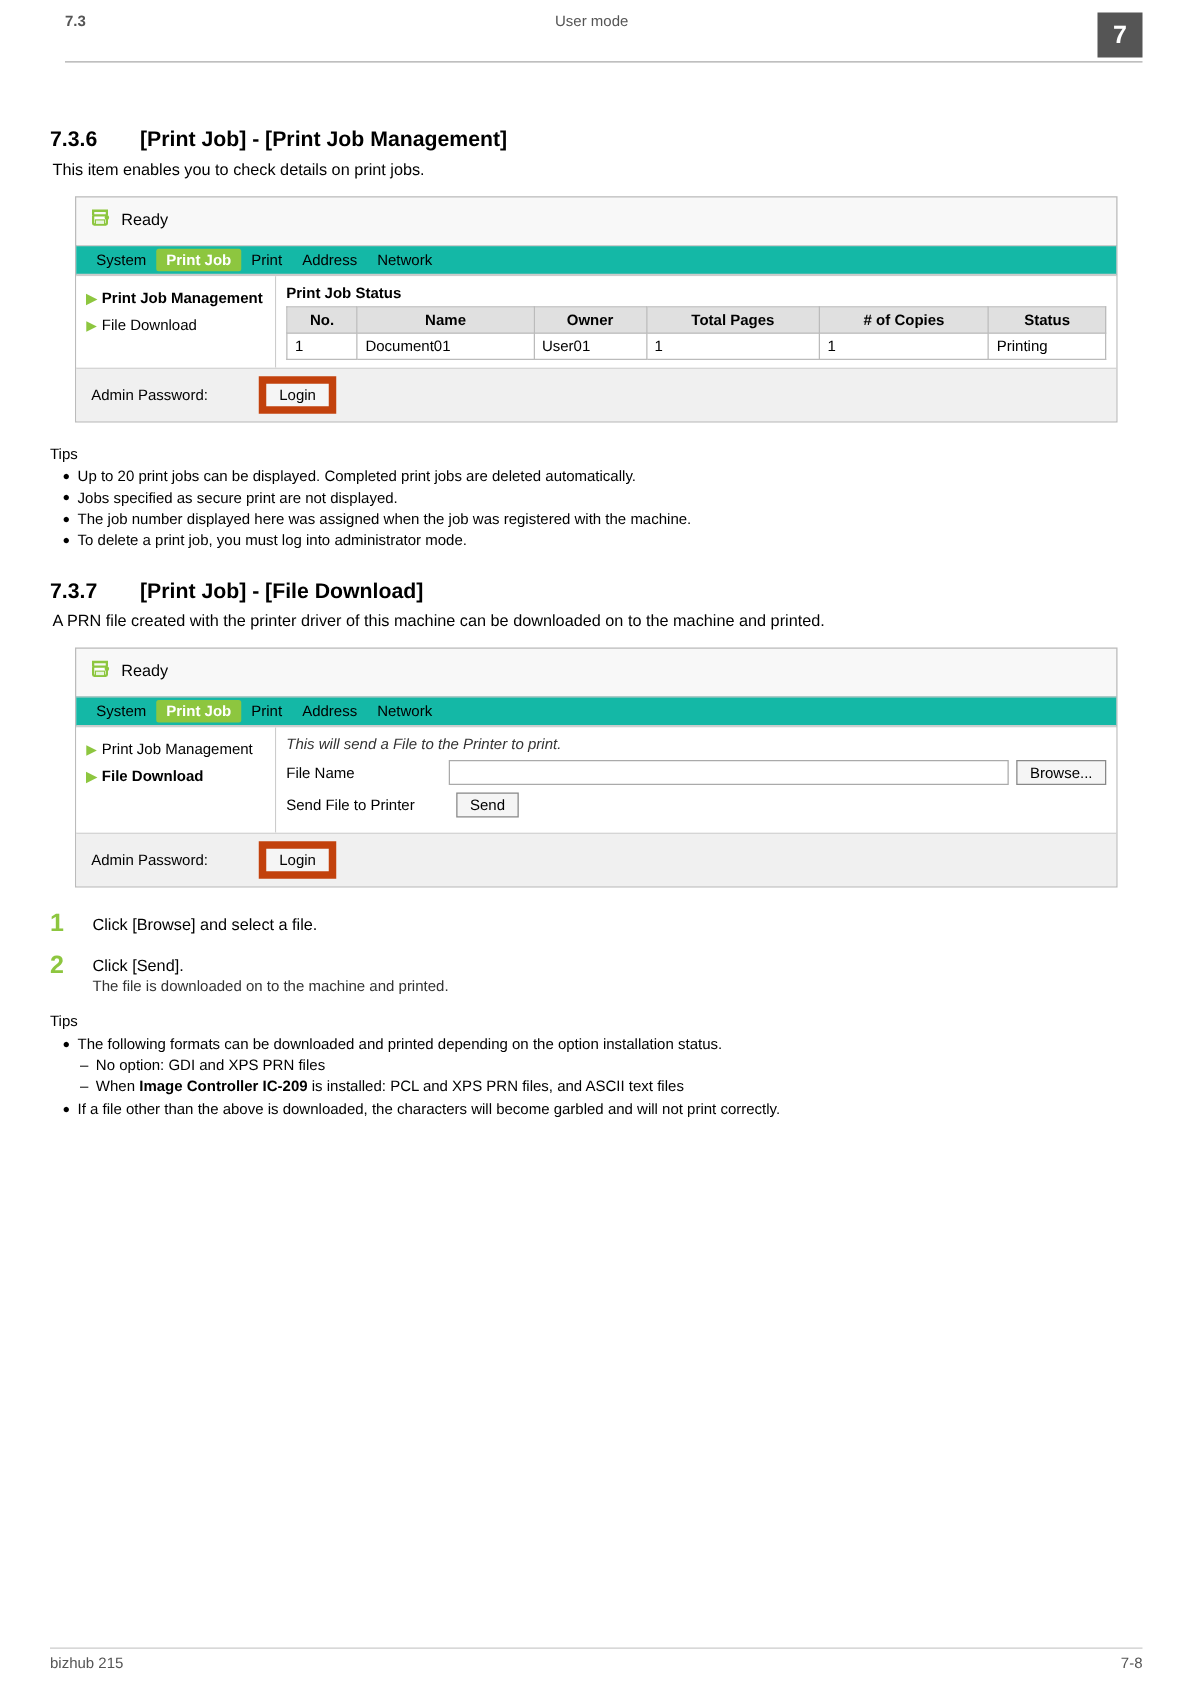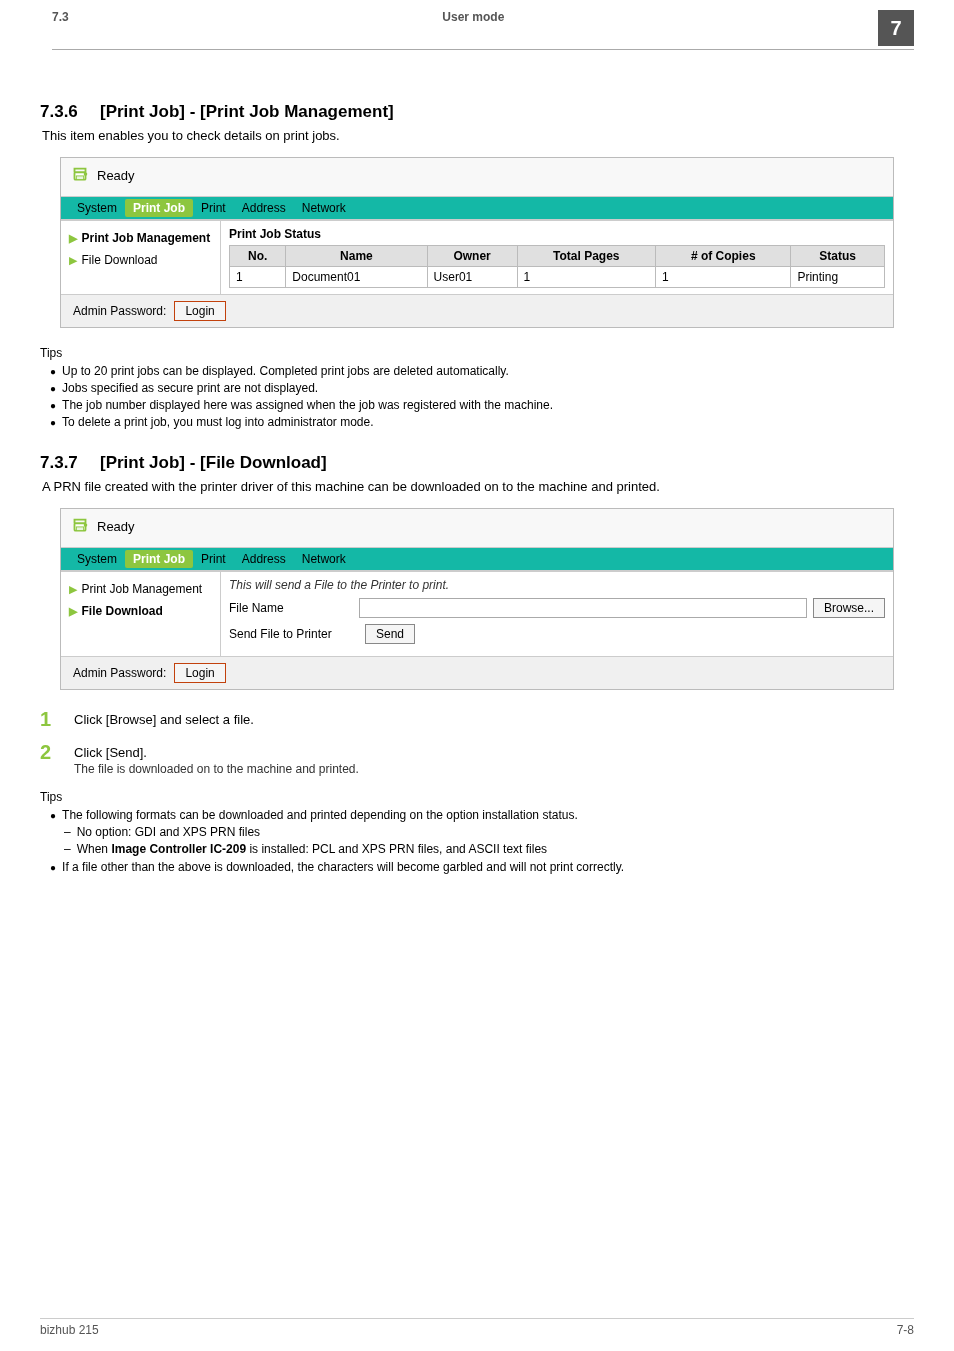--- a/index.html
+++ b/index.html
@@ -18,20 +18,21 @@
     }
 
     
     .section-heading {
       font-size: 17px;
       font-weight: bold;
       margin-bottom: 6px;
       margin-top: 18px;
       display: flex;
       align-items: flex-start;
+      gap: 12px;
     }
     .section-desc {
       font-size: 13px;
       margin-bottom: 14px;
       margin-left: 2px;
     }
 
     
     .ui-panel {
       border: 1px solid #bbb;
@@ -146,25 +147,26 @@
     .admin-row {
       padding: 6px 12px;
       border-top: 1px solid #ccc;
       font-size: 12px;
       background: #f0f0f0;
       display: flex;
       align-items: center;
       gap: 8px;
     }
     .login-btn {
-      border: 1px solid #c2410c;
+      border: 6px solid #c2410c;
       background: #f5f5f5;
       padding: 2px 10px;
       font-size: 12px;
       cursor: pointer;
+      margin-left: 33px;
     }
 
     
     .tips-section {
       margin: 10px 0 10px 0;
     }
     .tips-label {
       font-size: 12px;
       font-weight: normal;
       margin-bottom: 4px;
@@ -290,21 +292,21 @@
       content: "–";
       flex-shrink: 0;
     }
   </style>
 </head>
 <body>
 
 <div style="padding: 10px 40px 0 52px;">
   <div class="section-7-3-header">
     <span style="font-size:12px;font-weight:bold;color:#555;">7.3</span>
-    <span style="font-size:12px;font-weight:bold;color:#555;">User mode</span>
+    <span style="font-size:12px;font-weight:normal;color:#555;">User mode</span>
     <span style="background:#555;color:#fff;font-size:20px;font-weight:bold;width:36px;height:36px;display:flex;align-items:center;justify-content:center;">7</span>
   </div>
 </div>
 
 <div class="page-content">
 
   <div class="section-heading">
     <span style="font-size:17px;font-weight:bold;min-width:60px;">7.3.6</span>
     <span style="font-size:17px;font-weight:bold;">[Print Job] - [Print Job Management]</span>
   </div>

